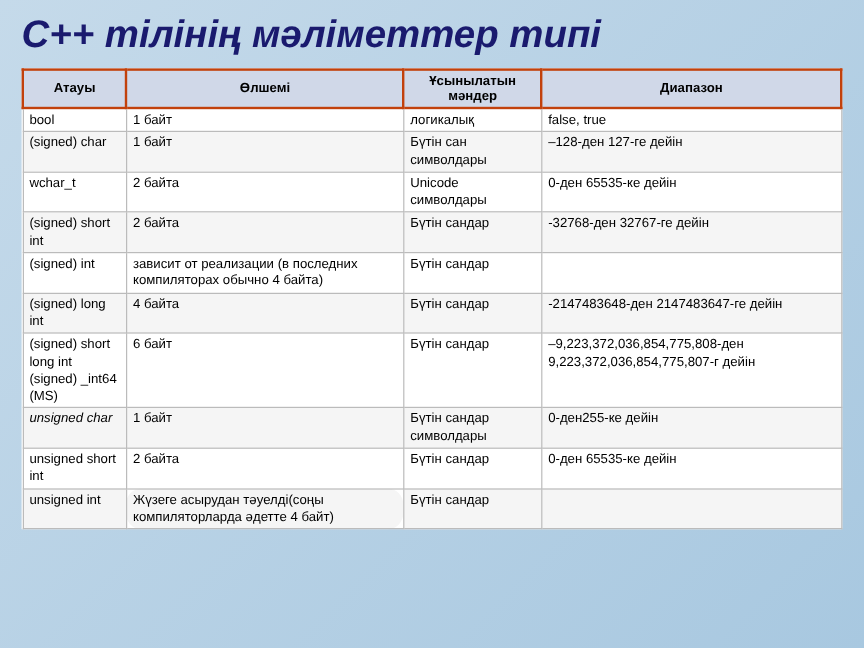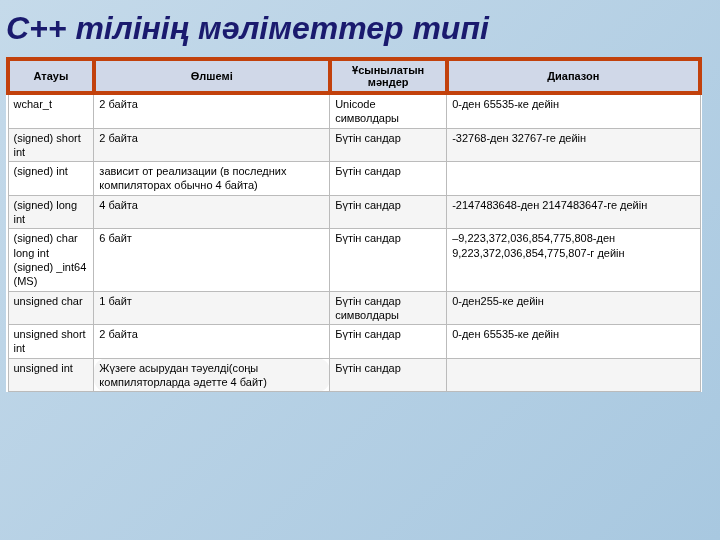--- a/index.html
+++ b/index.html
@@ -7,40 +7,40 @@
       width: 720px;
       height: 540px;
       overflow: hidden;
       background: #b8d4e8;
       font-family: Arial, sans-serif;
     }
     .page {
       width: 720px;
       height: 540px;
       background: linear-gradient(135deg, #c5daea 0%, #a8c8e0 100%);
-      padding: 10px 18px 10px 6px;
+      padding: 10px 18px 10px 18px;
     }
     .title {
       font-size: 32px;
       font-weight: bold;
       color: #1a1a6e;
       margin-bottom: 10px;
       font-style: italic;
     }
     table {
       width: 100%;
       border-collapse: collapse;
       background: white;
       font-size: 11px;
     }
     thead tr {
       background: #d0d8e8;
     }
     thead th {
-      border: 4px solid #c2410c;
+      border: 2px solid #c2410c;
       padding: 3px 6px;
       text-align: center;
       font-weight: bold;
       font-size: 11px;
     }
     tbody td {
       border: 1px solid #bbb;
       padding: 2px 5px;
       vertical-align: top;
       font-size: 11px;
@@ -61,20 +61,32 @@
   <table>
     <thead>
       <tr>
         <th>Атауы</th>
         <th>Өлшемі</th>
         <th>Ұсынылатын мәндер</th>
         <th>Диапазон</th>
       </tr>
     </thead>
     <tbody id="table-body">
+    <tr>
+          <td style="white-space: pre-line;">bool</td>
+          <td style="white-space: pre-line;">1 байт</td>
+          <td>логикалық</td>
+          <td style="white-space: pre-line;">false, true</td>
+        </tr>
+        <tr>
+          <td style="white-space: pre-line;">(signed) char</td>
+          <td style="white-space: pre-line;">1 байт</td>
+          <td>Бүтін сан символдары</td>
+          <td style="white-space: pre-line;">–128-ден 127-ге дейін</td>
+        </tr>
         <tr>
           <td style="white-space: pre-line; margin-left: 13px;">wchar_t</td>
           <td style="white-space: pre-line;">2 байта</td>
           <td> Unicode символдары</td>
           <td style="white-space: pre-line;">0-ден 65535-ке дейін</td>
         </tr>
         <tr>
           <td style="white-space: pre-line;">(signed) short int</td>
           <td style="white-space: pre-line;">2 байта</td>
           <td>Бүтін сандар</td>
@@ -86,28 +98,28 @@
           <td>Бүтін сандар</td>
           <td style="white-space: pre-line;"></td>
         </tr>
         <tr>
           <td style="white-space: pre-line;">(signed) long int</td>
           <td style="white-space: pre-line; margin-left: 44px;">4 байта</td>
           <td>Бүтін сандар</td>
           <td style="white-space: pre-line;">-2147483648-ден 2147483647-ге дейін</td>
         </tr>
         <tr>
-          <td style="white-space: pre-line;">(signed) char long int
+          <td style="white-space: pre-line;">(signed) short long int
 (signed) _int64 (MS)</td>
           <td style="white-space: pre-line;">6 байт</td>
           <td>Бүтін сандар</td>
           <td style="white-space: pre-line;">–9,223,372,036,854,775,808-ден 9,223,372,036,854,775,807-г дейін</td>
         </tr>
         <tr>
-          <td style="white-space: pre-line;">unsigned char</td>
+          <td style="white-space: pre-line; font-style: italic;">unsigned char</td>
           <td style="white-space: pre-line;">1 байт</td>
           <td>Бүтін сандар символдары</td>
           <td style="white-space: pre-line;">0-ден255-ке дейін</td>
         </tr>
         <tr>
           <td style="white-space: pre-line;">unsigned short int</td>
           <td style="white-space: pre-line;">2 байта</td>
           <td>Бүтін сандар</td>
           <td style="white-space: pre-line;">0-ден 65535-ке дейін</td>
         </tr>

